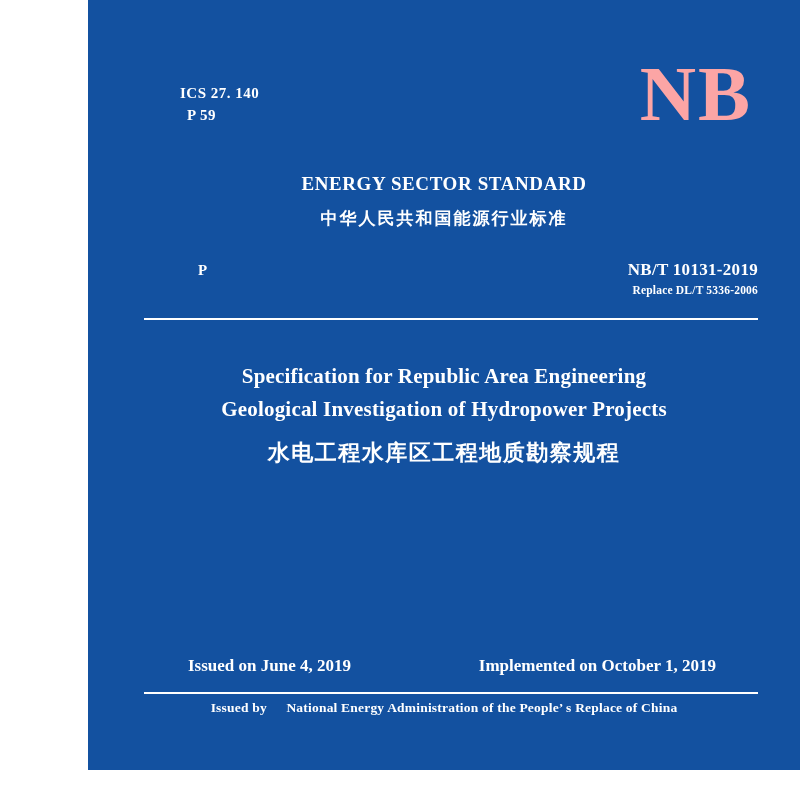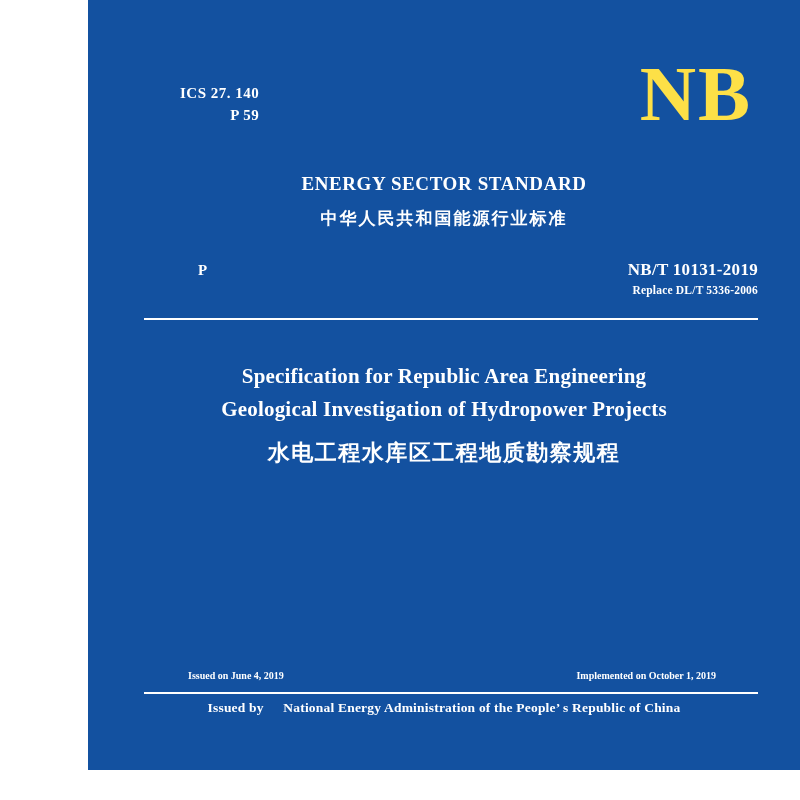--- a/index.html
+++ b/index.html
@@ -33,34 +33,33 @@
   .ics-block {
     position: absolute;
     left: 92px;
     top: 82px;
     font-weight: bold;
     font-size: 15px;
     line-height: 22px;
     letter-spacing: 0.5px;
   }
   .ics-line-2 {
-    margin-left: 16px;
-    text-align: right;
+    margin-left: 7px;
   }
   
   .nb-logo {
     position: absolute;
     right: 48px;
     top: 52px;
     font-family: "Liberation Serif", serif;
     font-weight: bold;
     font-size: 78px;
     letter-spacing: 2px;
     line-height: 84px;
-    color: #fde047;
+    color: #fca5a5;
   }
   
   .heading {
     position: absolute;
     left: 0;
     right: 0;
     top: 170px;
     text-align: center;
   }
   .heading .en1, .heading .en2 {
@@ -138,24 +137,24 @@
     font-size: 22px;
     letter-spacing: 1.5px;
     line-height: 34px;
     margin-top: 10px;
   }
   
   .dates {
     position: absolute;
     left: 56px;
     right: 42px;
-    top: 670px;
+    top: 656px;
     height: 20px;
     font-weight: bold;
-    font-size: 10px;
+    font-size: 17px;
   }
   .dates .issued-on {
     position: absolute;
     left: 44px;
     top: 0;
   }
   .dates .implemented-on {
     position: absolute;
     right: 42px;
     top: 0;
@@ -209,17 +208,17 @@
 
     <div class="dates">
       <span class="issued-on">Issued on June 4, 2019</span>
       <span class="implemented-on">Implemented on October 1, 2019</span>
     </div>
 
     <div class="rule rule-bottom"></div>
 
     <div class="issuer">
       <span class="issued-by">Issued by</span>
-      <span>National Energy Administration of the People’ s Republic of China</span>
+      <span>National Energy Administration of the People’ s Replace of China</span>
     </div>
 
   </div>
 </div>
 
 </body></html>

